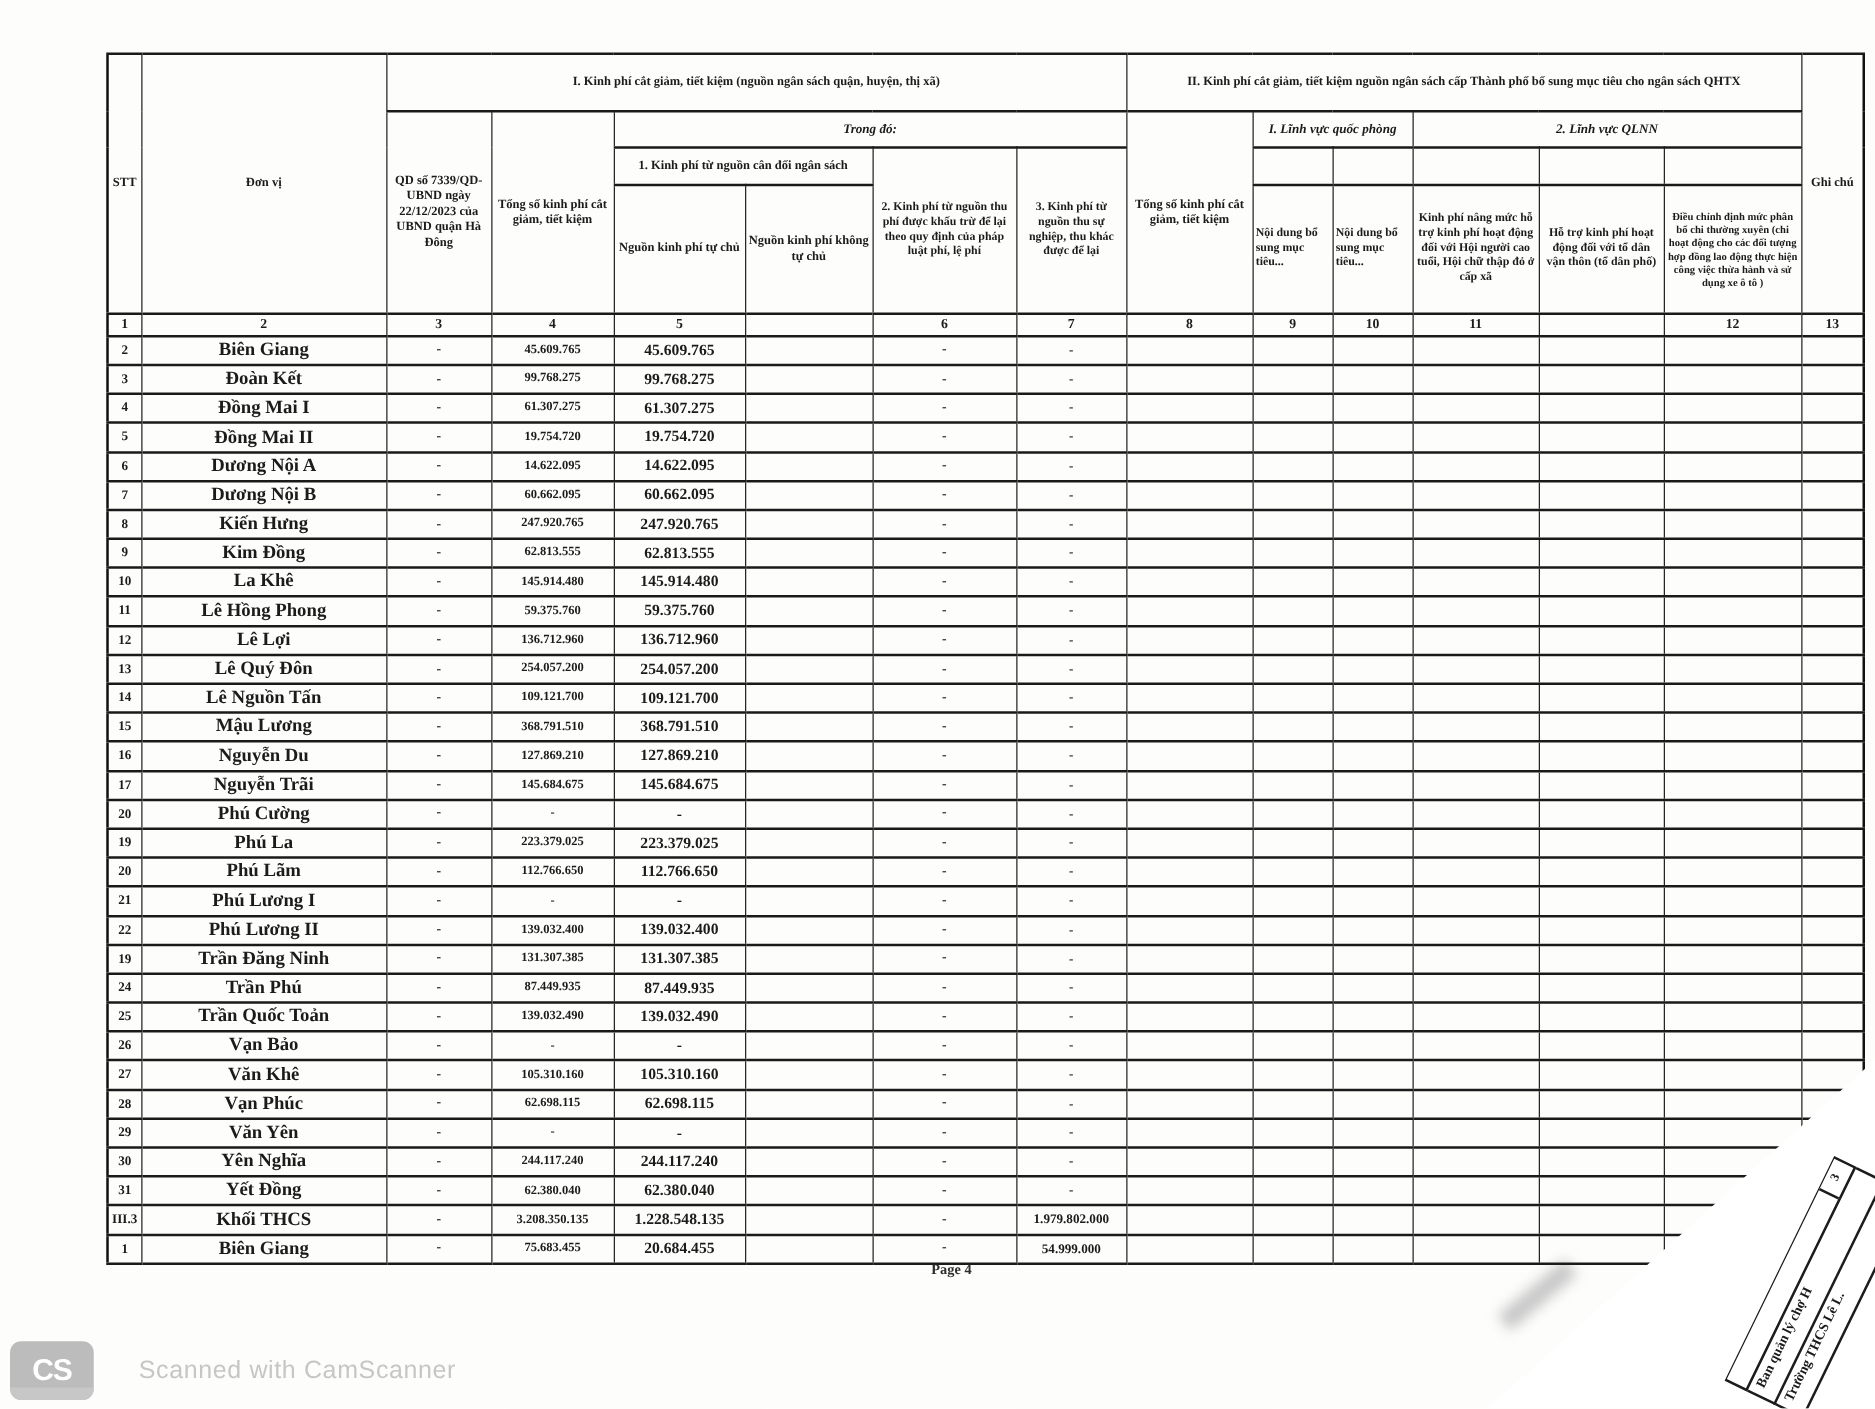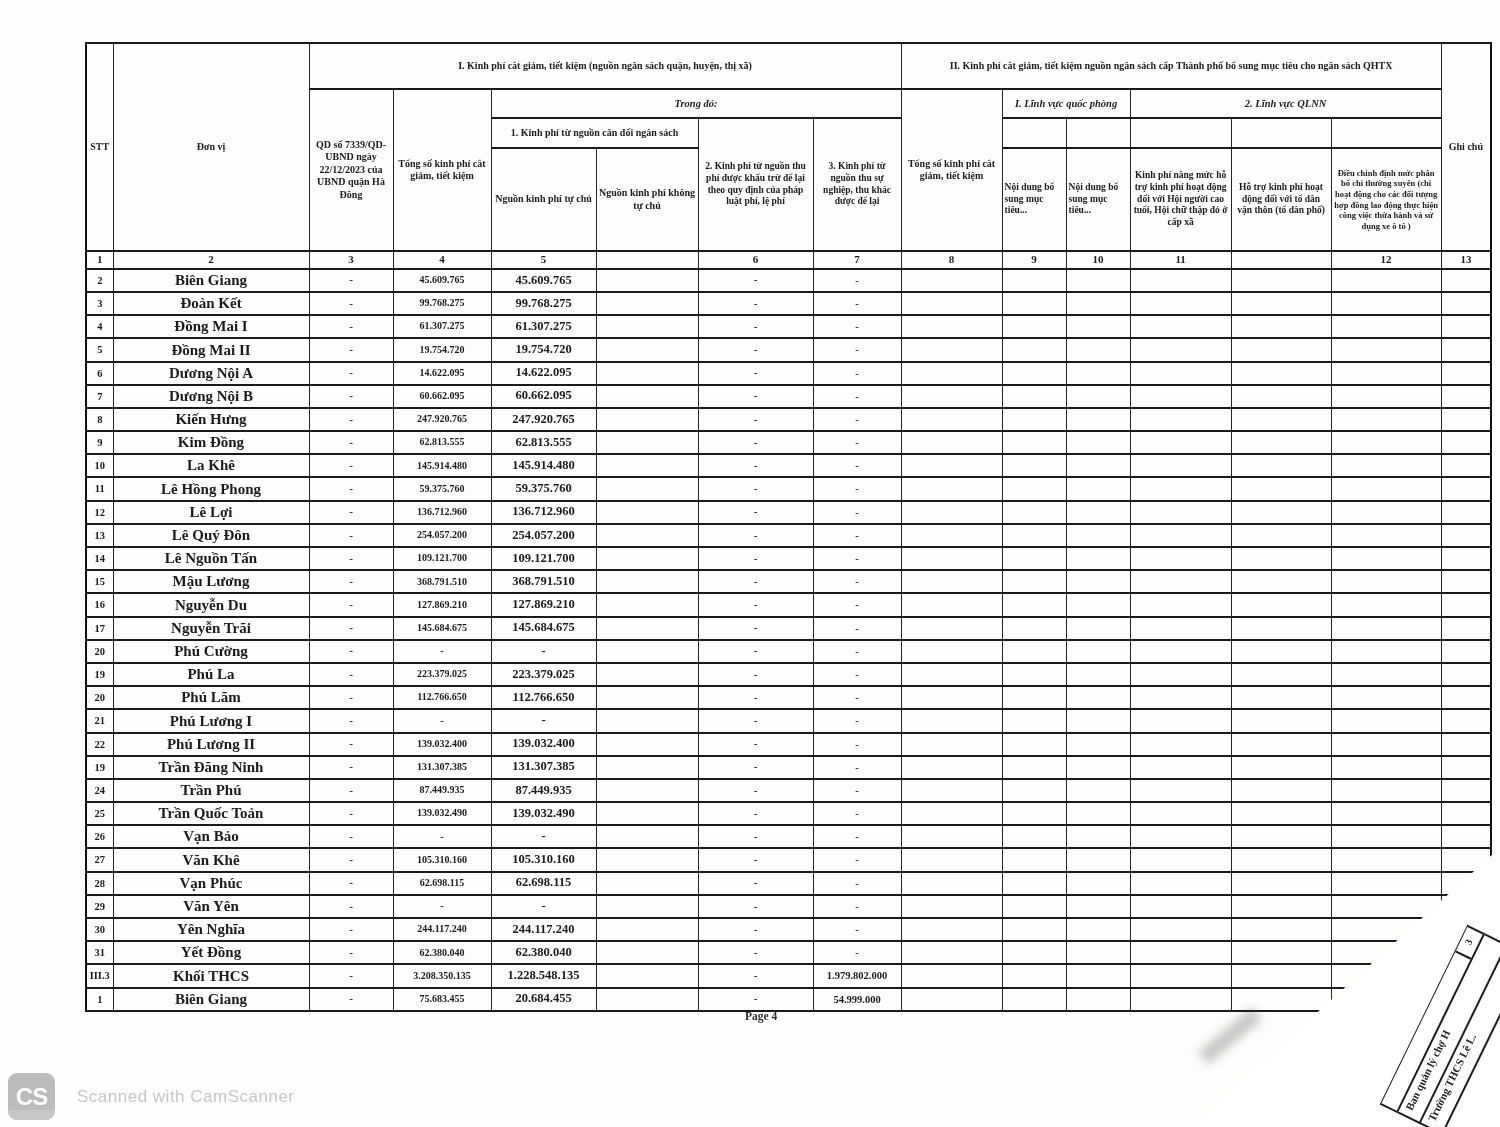--- a/index.html
+++ b/index.html
@@ -38,28 +38,28 @@
   .fold-edge{position:absolute;left:86px;top:283px;width:420px;height:3px;background:#cfcfcf;
       transform:rotate(-42deg);transform-origin:0 0;box-shadow:0 1px 3px rgba(0,0,0,.25);}
   .frag{position:absolute;left:255px;top:160px;width:200px;transform:rotate(-64deg);}
   .frag-row{display:flex;border:2px solid #1c1c1c;border-top-width:1px;height:17px;}
   .frag-cell-blank{flex:1;border-right:2px solid #1c1c1c;}
   .frag-cell-num{flex:0 0 26px;font-size:10px;font-weight:700;text-align:center;line-height:15px;}
   .frag-text{display:block;border:2px solid #1c1c1c;border-top:none;height:21px;
       font-size:11px;font-weight:700;padding:2px 2px 0 6px;white-space:nowrap;}
   
   .wm{position:absolute;left:8px;top:1073px;display:flex;align-items:center;}
-  .wm-icon{width:47px;height:47px;background:#bcbcbc;border-radius:9px;position:relative;
+  .wm-icon{width:67px;height:47px;background:#bcbcbc;border-radius:9px;position:relative;
       display:flex;align-items:center;justify-content:center;
       font-family:"Liberation Sans","DejaVu Sans",sans-serif;font-weight:800;
       font-size:24px;color:#ffffff;letter-spacing:-1px;}
   .wm-icon::after{content:"";position:absolute;left:0;bottom:0;width:100%;height:10px;
       background:#c7c7c7;border-radius:0 0 9px 9px;}
-  .wm-text{margin-left:22px;font-family:"Liberation Sans","DejaVu Sans",sans-serif;
-      font-size:17px;color:#c6c6c6;letter-spacing:.5px;}
+  .wm-text{margin-left:36px;font-family:"Liberation Sans","DejaVu Sans",sans-serif;
+      font-size:20px;color:#c6c6c6;letter-spacing:.5px;}
 </style>
 </head>
 <body>
 
 <div class="page">
 
   <div class="tbl-wrap">
     <table class="main">
       <colgroup>
         <col style="width:27px">

